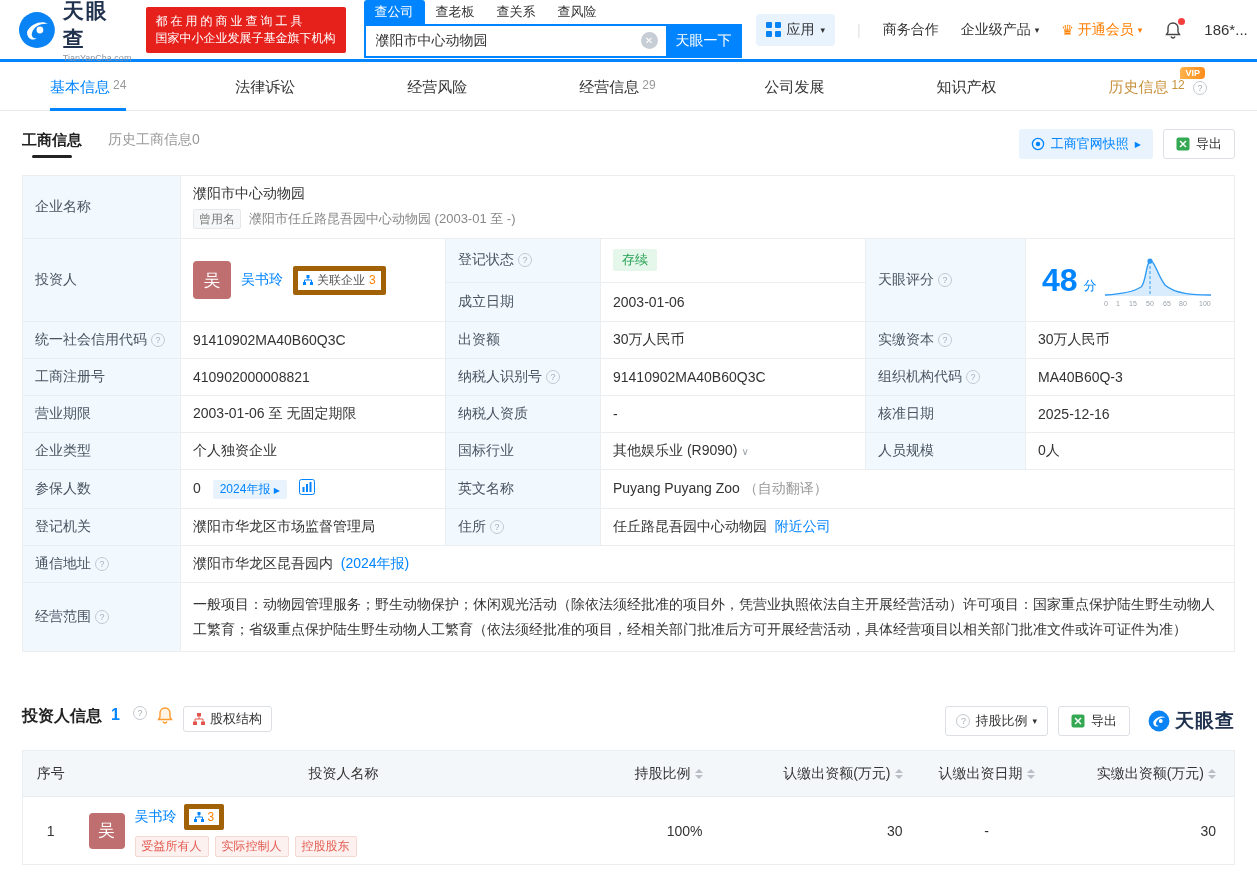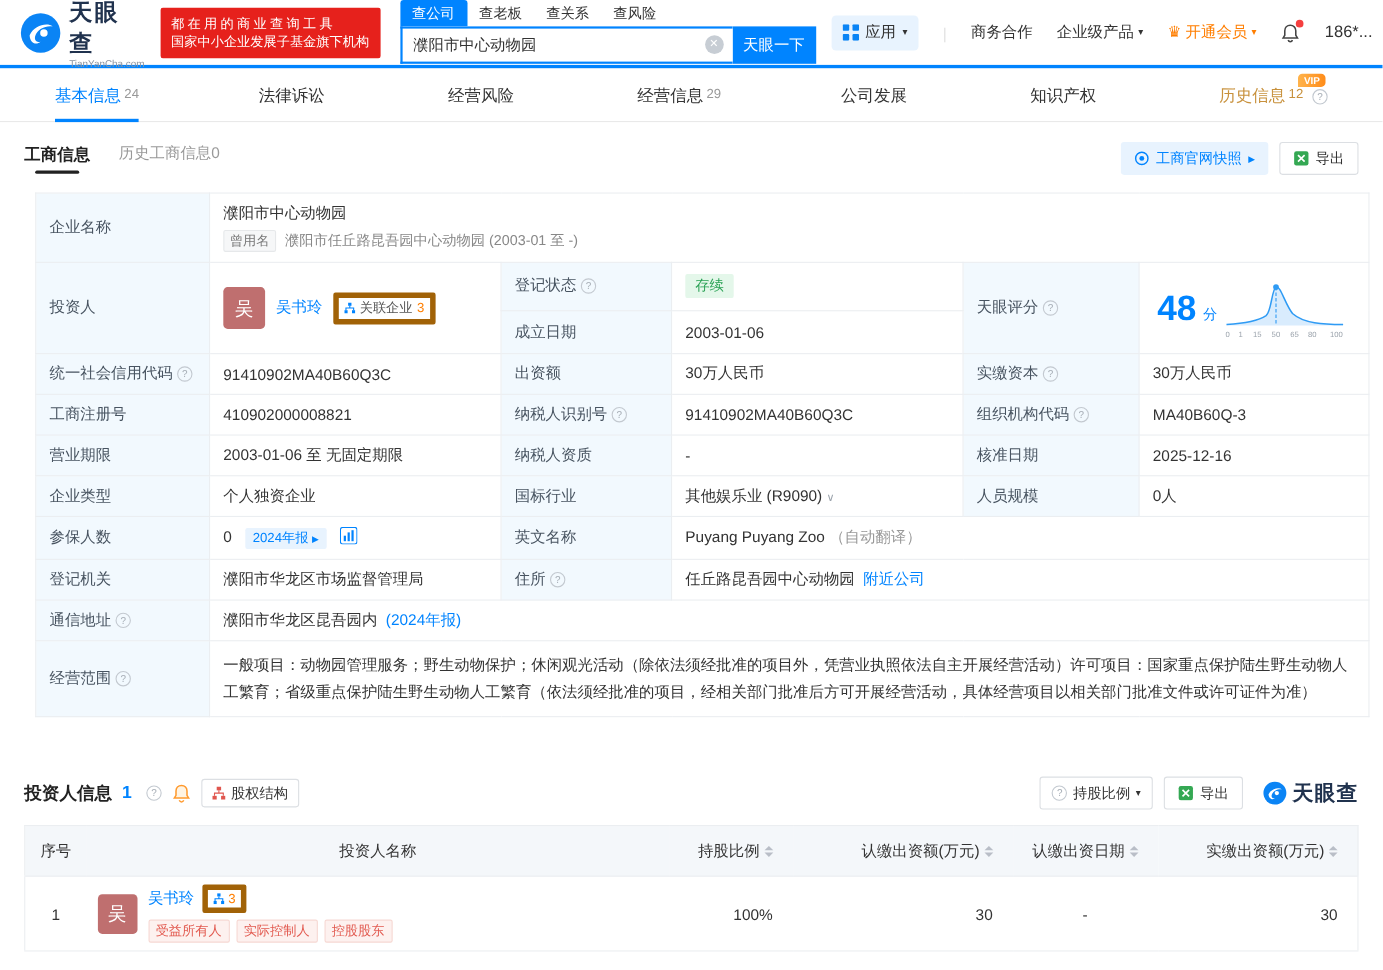--- a/index.html
+++ b/index.html
@@ -52,21 +52,21 @@
   .sub-row { display: flex; align-items: center; padding: 18px 22px 12px; }
   .subtab { position: relative; font-size: 15px; font-weight: bold; color: #222; cursor: pointer; padding-bottom: 8px; }
   .subtab.active::after { content: ""; position: absolute; left: 50%; transform: translateX(-50%); bottom: 0; width: 40px; height: 3px; background: #222; border-radius: 2px; }
   .subtab2 { margin-left: 26px; font-size: 14px; color: #999; cursor: pointer; padding-bottom: 8px; }
   .sub-actions { margin-left: auto; display: flex; gap: 10px; align-items: center; }
   .btn-snapshot { display: flex; align-items: center; gap: 6px; background: #e8f3fe; color: #0084ff; font-size: 13px; height: 30px; padding: 0 12px; border-radius: 3px; cursor: pointer; }
   .btn-snapshot .arr { font-size: 8px; }
   .btn-export { display: flex; align-items: center; gap: 6px; background: #fff; border: 1px solid #dcdfe3; color: #333; font-size: 13px; height: 30px; padding: 0 12px; border-radius: 3px; cursor: pointer; }
 
   
-  .info-table { width: 1213px; margin: 4px 32px 0; border-collapse: collapse; table-layout: fixed; }
+  .info-table { width: 1213px; margin: 4px 22px 0; border-collapse: collapse; table-layout: fixed; }
   .info-table td { border: 1px solid #ebeef1; padding: 9px 12px; font-size: 14px; color: #333; background: #fff; vertical-align: middle; word-break: break-all; }
   .info-table td.lbl { background: #f2f9fe; color: #485461; }
   .name-line { color: #333; }
   .former-line { margin-top: 6px; display: flex; align-items: center; gap: 8px; }
   .tag-gray { font-size: 12px; color: #777; background: #f6f7f8; border: 1px solid #e6e8ea; border-radius: 2px; padding: 0 5px; line-height: 18px; }
   .former-name { color: #888; font-size: 13px; }
   .person { display: flex; align-items: center; gap: 10px; }
   .avatar { width: 38px; height: 38px; border-radius: 4px; background: #bf6f6f; color: #fff; font-size: 17px; display: flex; align-items: center; justify-content: center; flex: none; }
   .avatar.sm { width: 36px; height: 36px; }
   .p-name { color: #0084ff; font-size: 14px; }
@@ -78,21 +78,21 @@
   .score-unit { color: #0084ff; font-size: 13px; margin-top: 12px; }
   .chev { color: #9aa2ab; font-size: 10px; margin-left: 4px; }
   .tag-blue { display: inline-block; background: #e8f3fe; color: #0084ff; font-size: 12px; padding: 1px 7px; border-radius: 2px; margin-left: 8px; cursor: pointer; }
   .tag-blue .arr { font-size: 8px; }
   .note-gray { color: #999; }
   .inline-ic { vertical-align: -2px; margin-left: 8px; cursor: pointer; }
   .scope-text { line-height: 25px; color: #333; }
 
   
   .inv-section { margin: 54px 22px 0; }
-  .inv-head { display: flex; align-items: center; gap: 9px; }
+  .inv-head { display: flex; align-items: flex-start; gap: 9px; }
   .inv-title { font-size: 16px; font-weight: bold; color: #222; }
   .inv-count { font-size: 16px; font-weight: bold; color: #0084ff; }
   .btn-struct { display: inline-flex; align-items: center; gap: 5px; border: 1px solid #dcdfe3; border-radius: 3px; height: 26px; padding: 0 9px; font-size: 13px; color: #333; cursor: pointer; }
   .inv-actions { margin-left: auto; display: flex; align-items: center; gap: 10px; }
   .btn-filter { display: flex; align-items: center; gap: 5px; border: 1px solid #dcdfe3; border-radius: 3px; height: 30px; padding: 0 10px; font-size: 13px; color: #333; cursor: pointer; background: #fff; }
   .brand { display: flex; align-items: center; gap: 5px; margin-left: 8px; }
   .brand-name { font-size: 19px; font-weight: bold; color: #20324e; letter-spacing: 1px; }
 
   .inv-table { width: 1213px; margin-top: 14px; border-collapse: collapse; table-layout: fixed; border: 1px solid #ebeef1; }
   .inv-table th { background: #f4f7fa; font-weight: normal; font-size: 14px; color: #333; height: 46px; border-bottom: 1px solid #ebeef1; }

